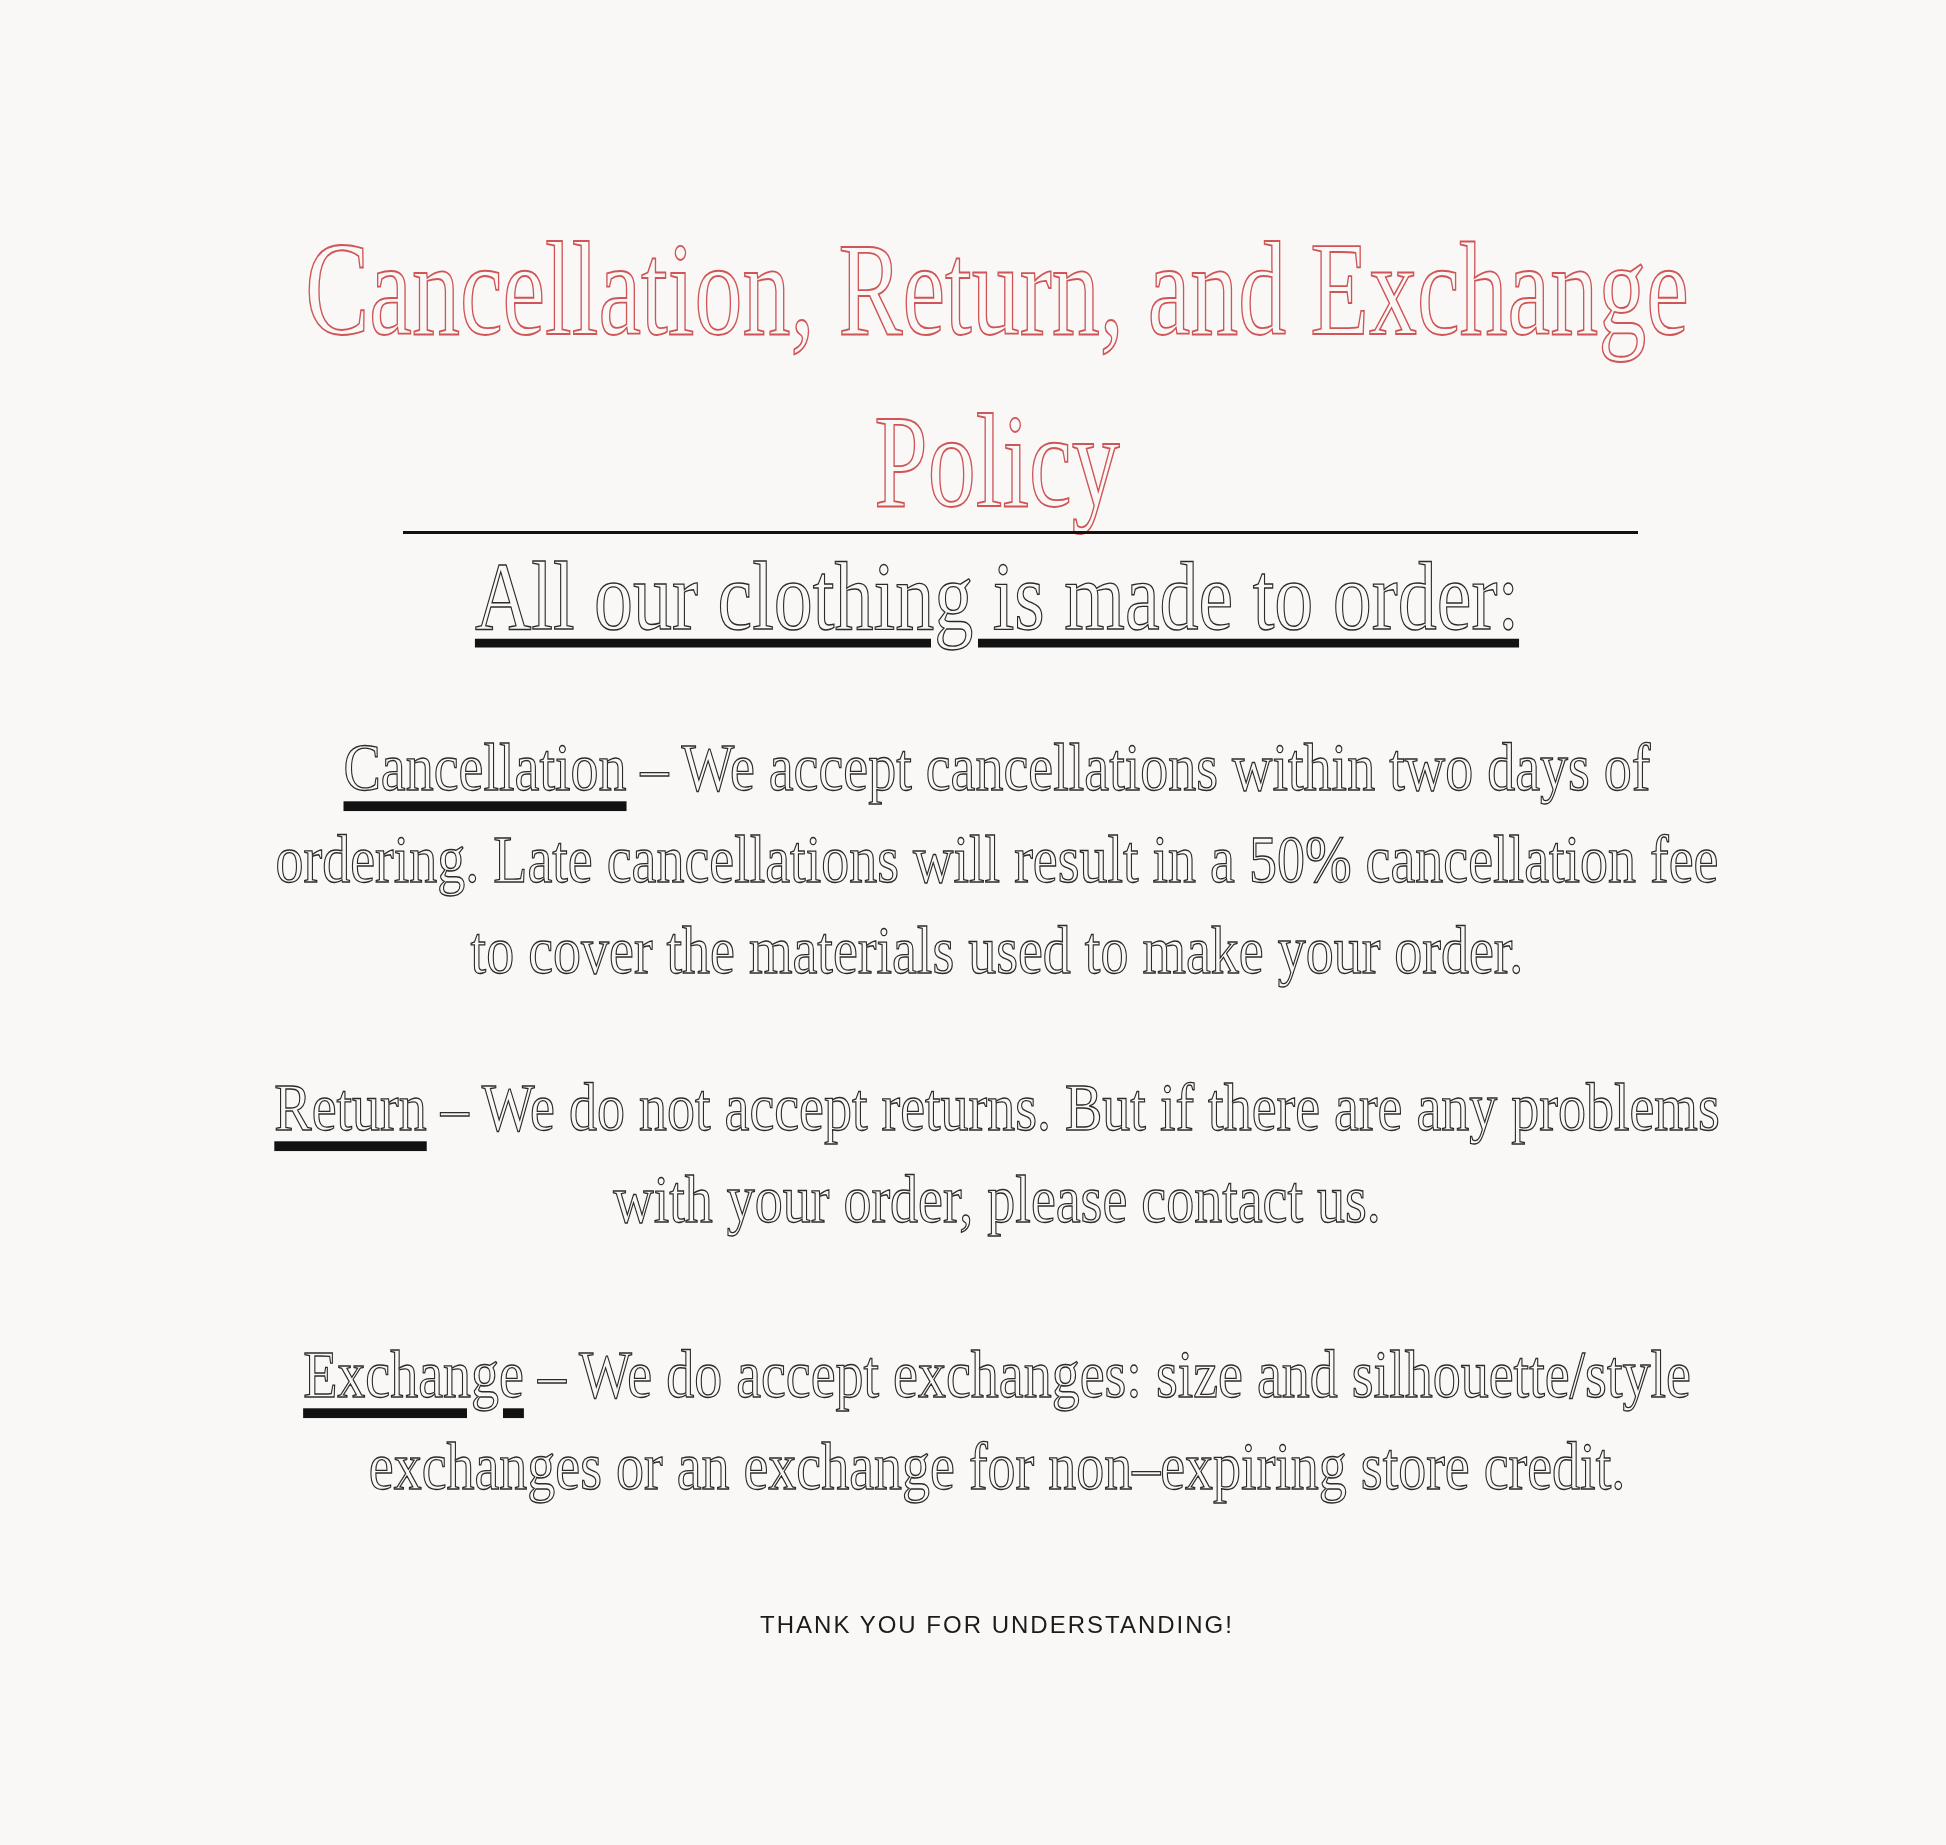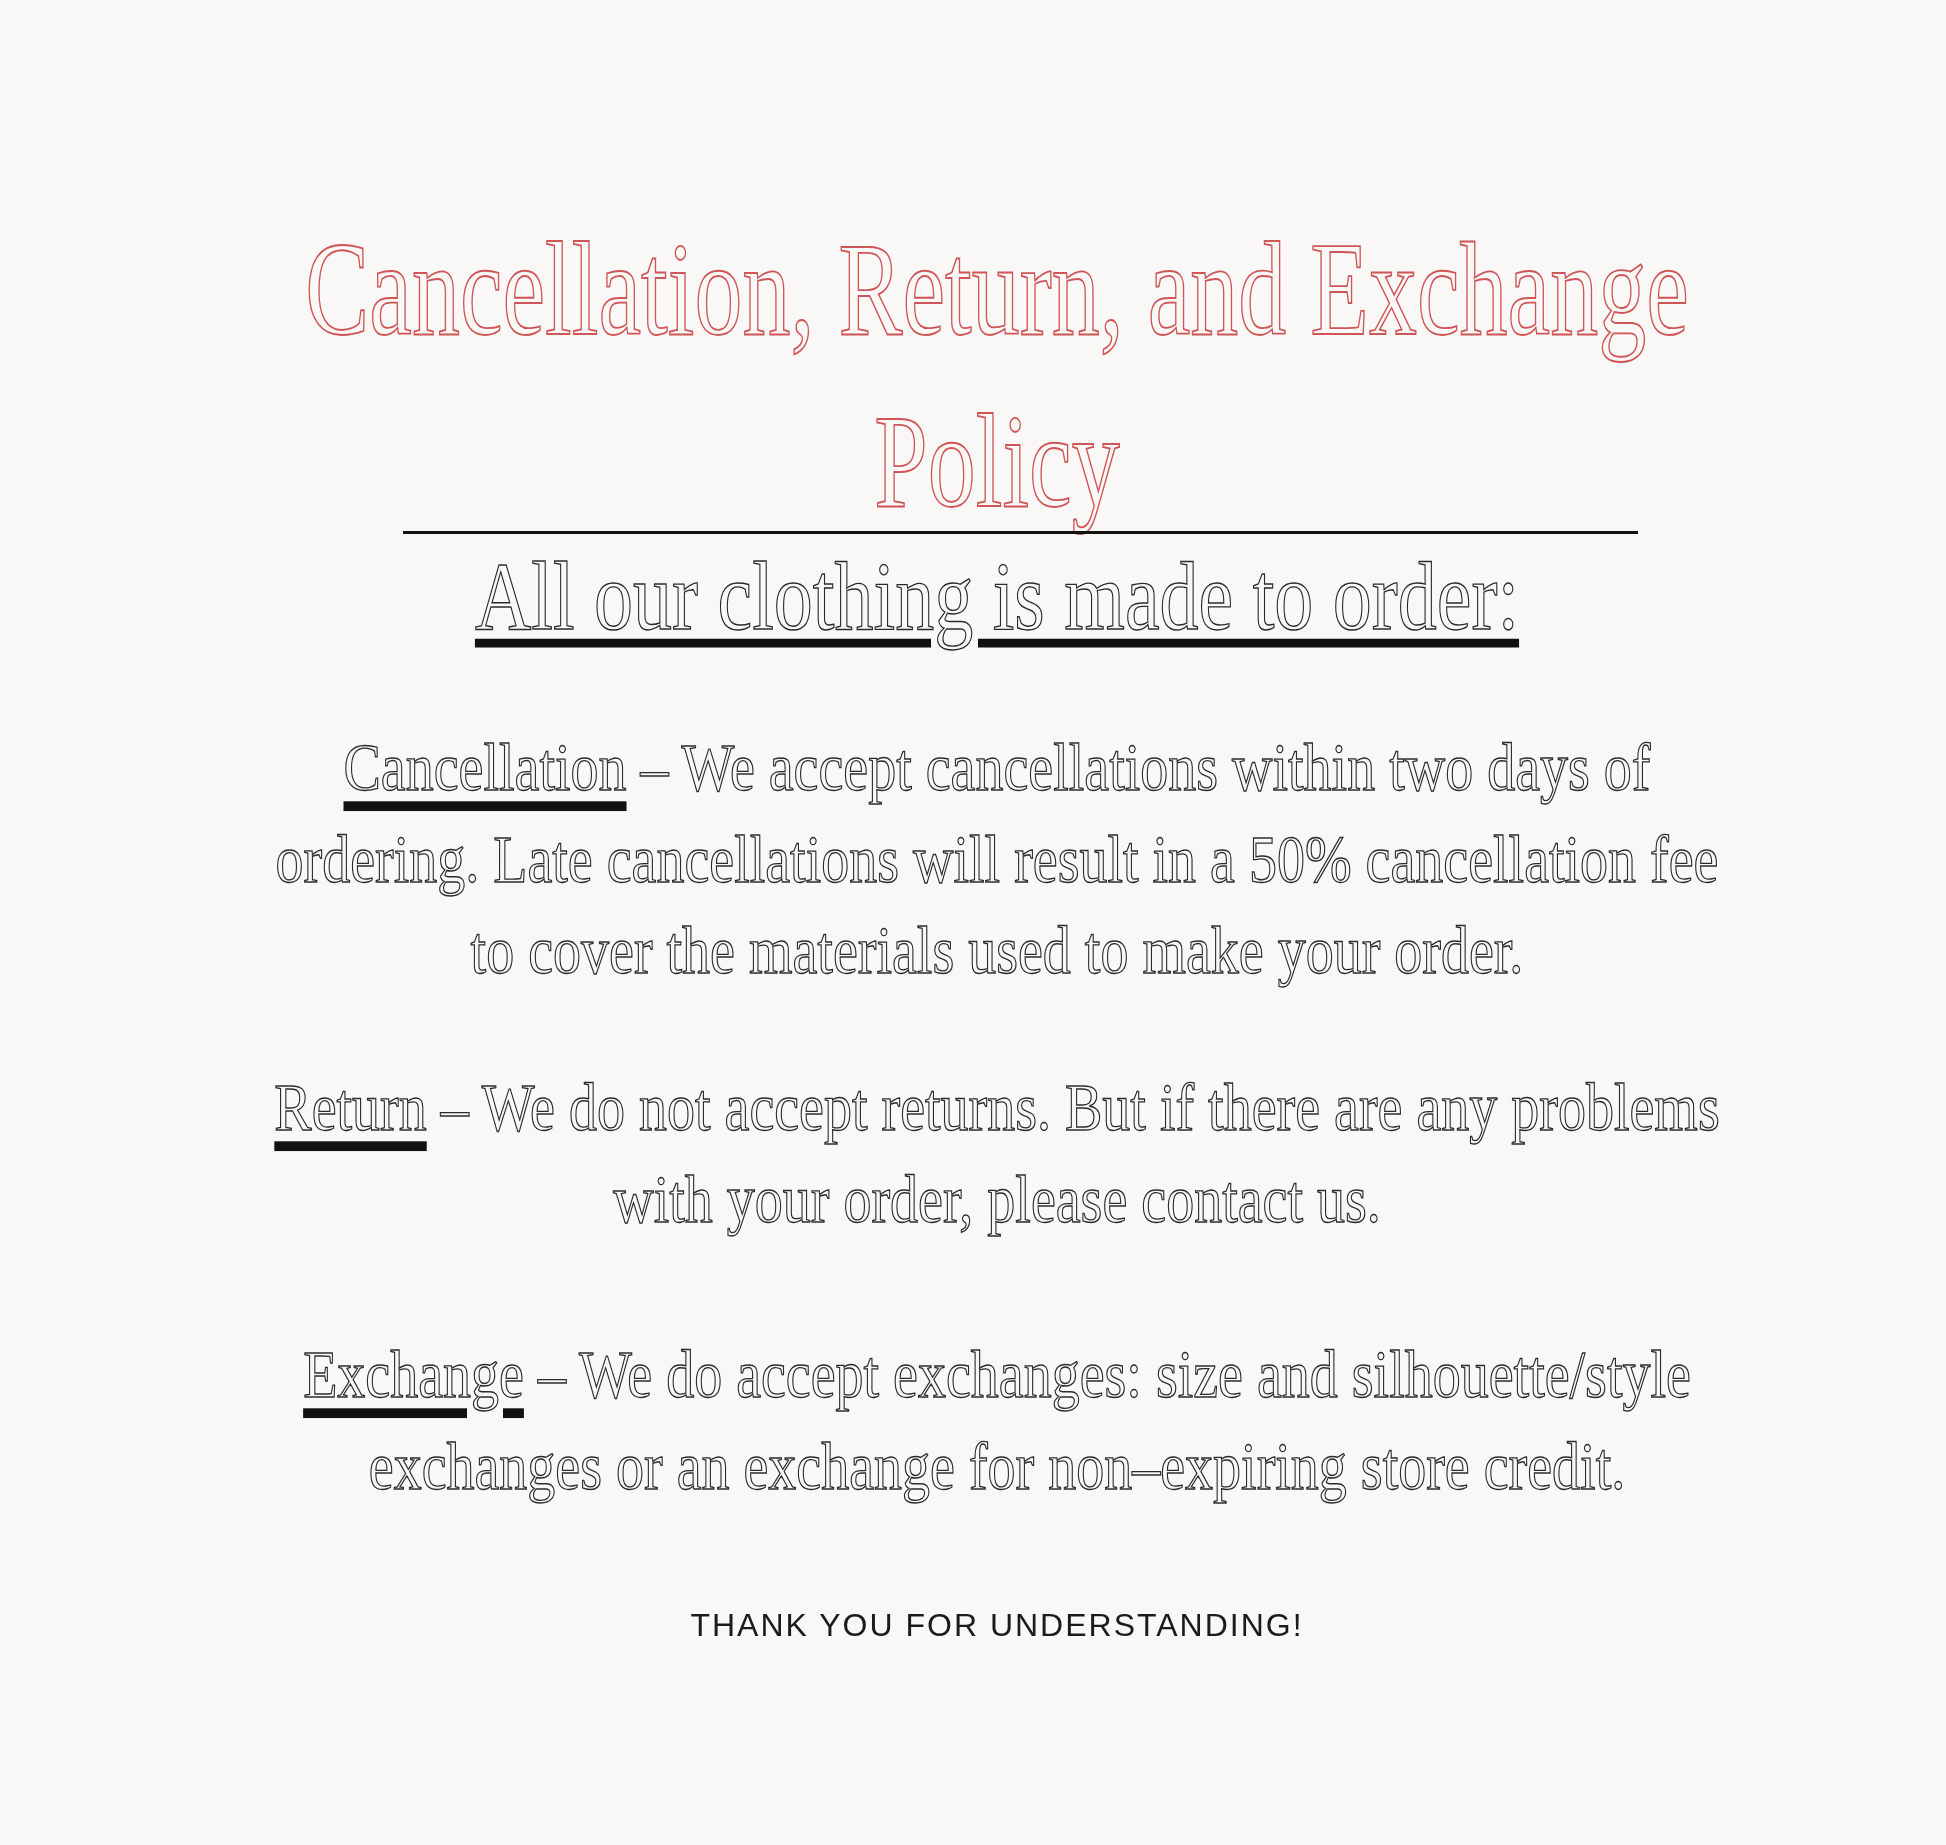--- a/index.html
+++ b/index.html
@@ -72,21 +72,21 @@
     text-decoration:underline;
     text-decoration-color:var(--underline);
     text-decoration-thickness:8px;
     text-underline-offset:9px;
   }
 
   .footer{
     position:absolute;top:1608px;left:0;width:100%;
     text-align:center;
     font-family:"Liberation Sans", sans-serif;
-    font-size:32px;line-height:34px;
+    font-size:24px;line-height:34px;
     letter-spacing:2px;
     color:#1b1b1b;
   }
 </style>
 </head>
 <body>
 
 <div class="poster">
 
   <div class="title hairline-accent">

